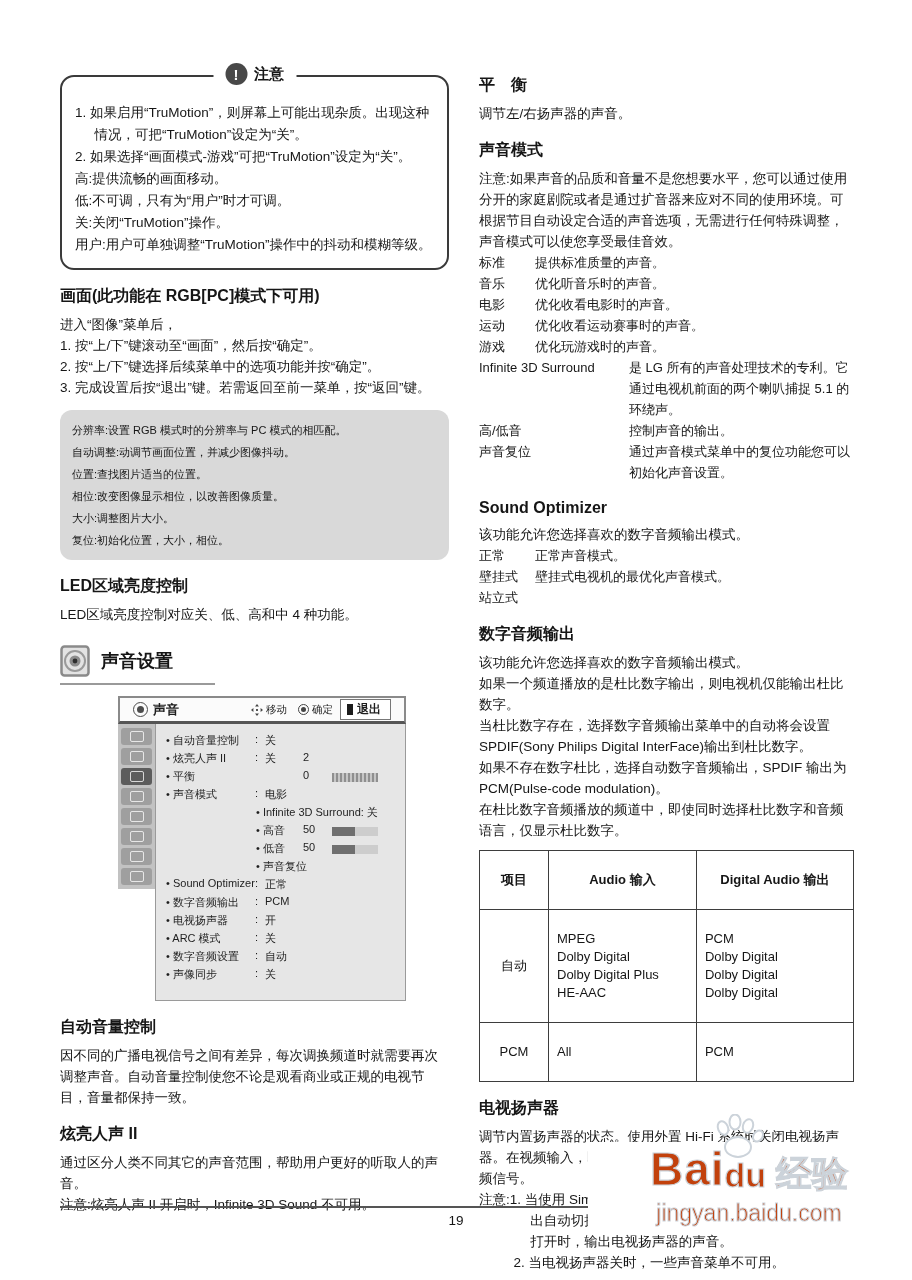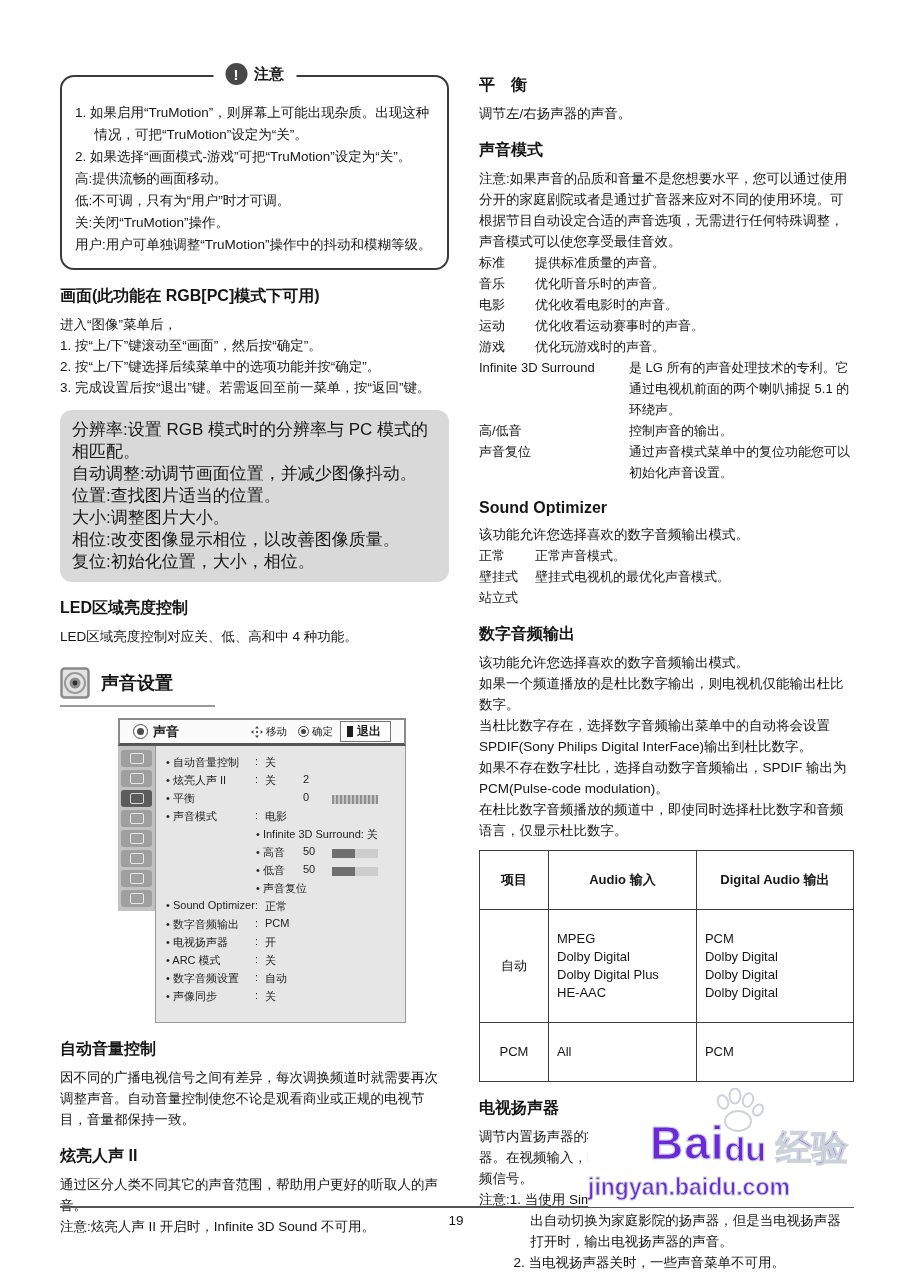--- a/index.html
+++ b/index.html
@@ -19,21 +19,21 @@
           padding:0 12px;display:flex;align-items:center;gap:7px;font-weight:bold;font-size:15px;}
   .warn-icon{width:22px;height:22px;border-radius:50%;background:#484848;color:#fff;
           display:flex;align-items:center;justify-content:center;font-size:15px;font-weight:bold;}
   .warn-icon::before{content:"!";}
   .notice p{line-height:22px;}
   .hang-num{padding-left:1.45em;text-indent:-1.45em;}
   .hang-user{padding-left:3.1em;text-indent:-3.1em;}
 
   
   .graybox{background:#d9d9d9;border-radius:12px;padding:9px 12px;margin-top:12px;}
-  .graybox p{line-height:22px;font-size:17px;}
+  .graybox p{line-height:22px;font-size:11px;}
 
   
   .sect-banner{display:inline-flex;align-items:center;gap:11px;border-bottom:2px solid #9a9a9a;
           padding:0 42px 6px 0;margin-top:20px;font-size:18px;font-weight:bold;text-align:right;}
 
   
   .tvmenu{width:288px;margin:11px 0 0 58px;font-size:11px;color:#1e1e1e;}
   .tvm-head{height:28px;border:2px solid #8a8a8a;border-bottom:3px solid #555;background:#fbfbfb;
           display:flex;align-items:center;padding:0 13px;box-sizing:border-box;gap:5px;}
   .tvm-title{font-size:13px;font-weight:bold;margin-right:auto;}
@@ -78,28 +78,28 @@
   table.aud td div{line-height:18px;}
 
   .hang1{padding-left:3.8em;text-indent:-3.8em;}
   .hang2{padding-left:2.55em;}
 
   
   .foot-line{position:absolute;left:60px;right:58px;top:1206px;border-top:2px solid #555;}
   .page-num{position:absolute;top:1213px;left:0;width:100%;text-align:center;font-size:13.5px;}
 
   
-  .wm{position:absolute;top:1116px;right:2px;width:322px;text-align:left;background:#fff;
-      color:#6d28d9;-webkit-text-stroke:1.2px #ccd3da;line-height:1;padding:4px 0 8px;}
+  .wm{position:absolute;top:1142px;right:2px;width:322px;text-align:center;background:#fff;
+      color:#c2410c;-webkit-text-stroke:1.2px #ccd3da;line-height:1;padding:4px 0 8px;}
   .wm-row{display:flex;align-items:flex-end;justify-content:center;gap:2px;}
   .wm-bai{font-size:46px;font-weight:bold;letter-spacing:1px;}
   .wm-du{font-size:34px;font-weight:bold;position:relative;margin-left:-2px;}
   .wm-paw{position:absolute;left:-14px;top:-44px;}
   .wm-cn{font-size:36px;font-weight:bold;margin-left:8px;}
-  .wm-url{font-size:23px;font-weight:bold;margin-top:10px;-webkit-text-stroke:1px #ccd3da;}
+  .wm-url{font-size:23px;font-weight:normal;margin-top:10px;-webkit-text-stroke:1px #ccd3da;}
 </style>
 </head>
 <body>
 
 <div class="page">
   <div class="cols">
 
     <div class="col-left">
 
       <div class="notice">
@@ -116,22 +116,22 @@
       </div>
 
       <h3>画面(此功能在 RGB[PC]模式下可用)</h3>
       <p>进入“图像”菜单后，</p>
       <p class="hang-num">1. 按“上/下”键滚动至“画面”，然后按“确定”。</p><p class="hang-num">2. 按“上/下”键选择后续菜单中的选项功能并按“确定”。</p><p class="hang-num">3. 完成设置后按“退出”键。若需返回至前一菜单，按“返回”键。</p>
 
       <div class="graybox">
         <p class="">分辨率:设置 RGB 模式时的分辨率与 PC 模式的相匹配。</p>
           <p class="">自动调整:动调节画面位置，并减少图像抖动。</p>
           <p class="">位置:查找图片适当的位置。</p>
+          <p class="">相位:改变图像显示相位，以改善图像质量。</p>
           <p class="">大小:调整图片大小。</p>
-          <p class="">相位:改变图像显示相位，以改善图像质量。</p>
           <p class="">复位:初始化位置，大小，相位。</p>
       </div>
 
       <h3>LED区域亮度控制</h3>
       <p>LED区域亮度控制对应关、低、高和中 4 种功能。</p>
 
       <div class="sect-banner">
         <svg width="30" height="32" viewBox="0 0 30 32">
           <rect x="1.5" y="1.5" width="27" height="29" rx="3" fill="#e3e3e3" stroke="#8a8a8a" stroke-width="2.5"></rect>
           <circle cx="15" cy="16" r="10" fill="none" stroke="#9a9a9a" stroke-width="2"></circle>

